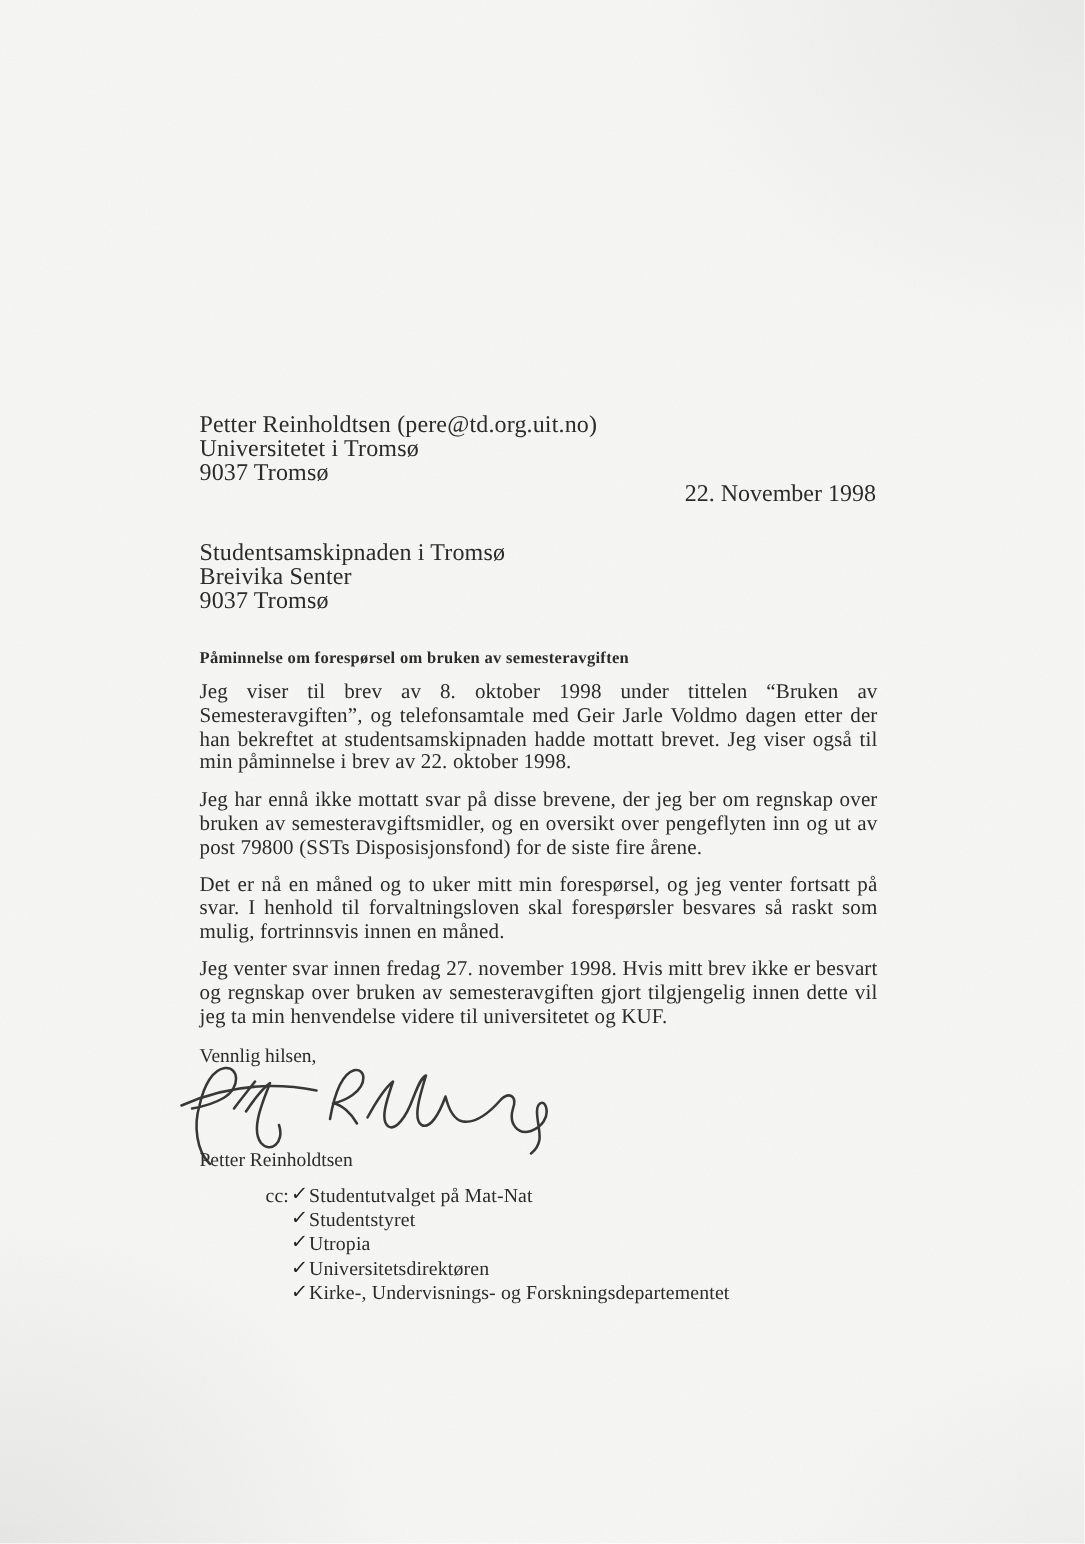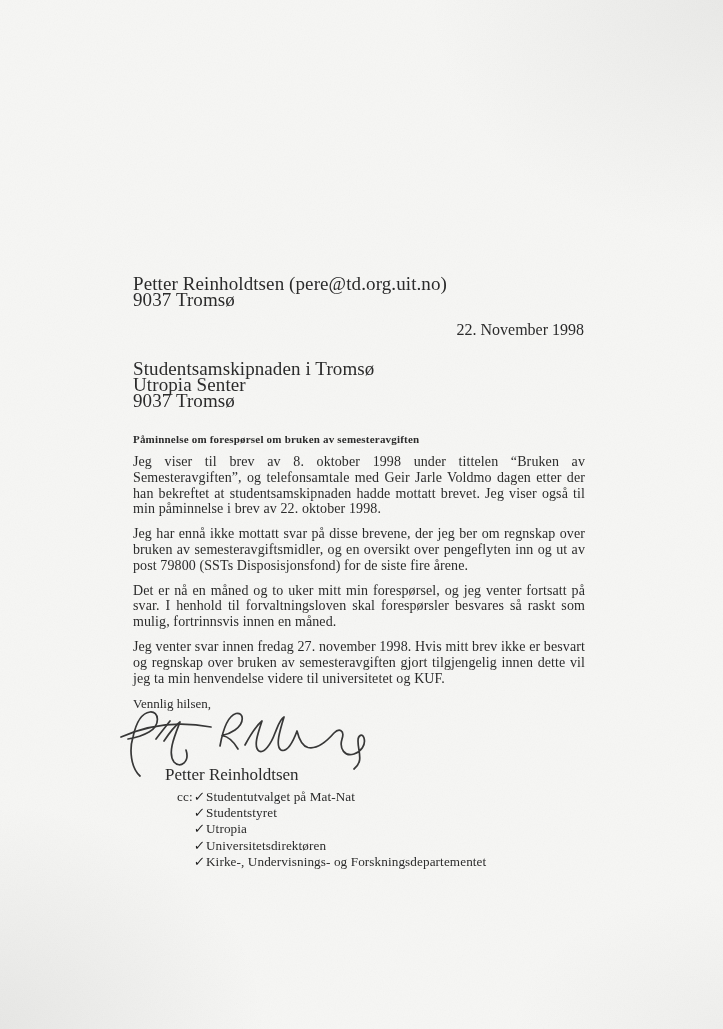--- a/index.html
+++ b/index.html
@@ -14,38 +14,38 @@
     width:723px;height:1029px;
     background:
       radial-gradient(ellipse 420px 340px at 100% 0%, rgba(120,120,118,0.10), transparent 70%),
       radial-gradient(ellipse 380px 320px at 0% 100%, rgba(120,120,118,0.12), transparent 70%),
       radial-gradient(ellipse 300px 200px at 100% 100%, rgba(120,120,118,0.06), transparent 70%),
       #f6f6f4;
     color:#2b2b2b;
   }
   .noise{position:absolute;inset:0;width:100%;height:100%;opacity:.05;pointer-events:none;}
   .abs{position:absolute;}
-  .addr{font-size:19px;line-height:16px;letter-spacing:.1px;}
+  .addr{font-size:16px;line-height:16px;letter-spacing:.1px;}
   .sender{left:133px;top:276px;}
   .date-line{top:321px;right:139px;font-size:16px;}
   .recipient{left:133px;top:361px;}
   .subject{
     left:133px;top:433px;width:452px;
     font-size:11px;font-weight:bold;letter-spacing:.2px;
   }
   .body-text{left:133px;top:454px;width:452px;}
   .body-text p{
     margin:0 0 9px 0;
     font-size:14px;line-height:15.8px;
     text-align:justify;letter-spacing:.1px;
   }
   .closing{left:133px;top:696px;font-size:13px;}
   .signature{left:118px;top:704px;width:258px;height:74px;}
   .signature svg{display:block;width:258px;height:74px;}
-  .signer-name{left:133px;top:765px;font-size:17px;margin-left:32px;}
+  .signer-name{left:133px;top:765px;font-size:13px;}
   .cc-block{left:133px;top:789px;font-size:13.2px;line-height:16.2px;letter-spacing:.1px;}
   .cc-row{display:flex;align-items:flex-end;margin-left:44px;}
   .cc-label{display:inline-block;min-width:17px;}
   .cc-check{
     display:inline-block;width:12px;
     font-family:"DejaVu Sans",sans-serif;
     font-size:13px;transform:skewX(-6deg);
     color:#222;
   }
   .txt{white-space:pre;}
@@ -58,28 +58,29 @@
   <svg class="noise" xmlns="http://www.w3.org/2000/svg">
     <filter id="n">
       <feTurbulence type="fractalNoise" baseFrequency="0.85" numOctaves="2" stitchTiles="stitch"></feTurbulence>
       <feColorMatrix type="saturate" values="0"></feColorMatrix>
     </filter>
     <rect width="100%" height="100%" filter="url(#n)"></rect>
   </svg>
 
   <div class="abs addr sender">
     <div class="txt">Petter Reinholdtsen (pere@td.org.uit.no)</div>
+    <div class="txt">Universitetet i Tromsø</div>
     <div class="txt">9037 Tromsø</div>
   </div>
 
   <div class="abs date-line">22. November 1998</div>
 
   <div class="abs addr recipient">
     <div class="txt">Studentsamskipnaden i Tromsø</div>
-    <div class="txt">Utropia Senter</div>
+    <div class="txt">Breivika Senter</div>
     <div class="txt">9037 Tromsø</div>
   </div>
 
   <div class="abs subject">Påminnelse om forespørsel om bruken av semesteravgiften</div>
 
   <div class="abs body-text">
     <p>Jeg viser til brev av 8. oktober 1998 under tittelen “Bruken av Semesteravgiften”, og telefonsamtale med Geir Jarle Voldmo dagen etter der han bekreftet at studentsamskipnaden hadde mottatt brevet. Jeg viser også til min påminnelse i brev av 22. oktober 1998.</p>
     <p>Jeg har ennå ikke mottatt svar på disse brevene, der jeg ber om regnskap over bruken av semesteravgiftsmidler, og en oversikt over pengeflyten inn og ut av post 79800 (SSTs Disposisjonsfond) for de siste fire årene.</p>
     <p>Det er nå en måned og to uker mitt min forespørsel, og jeg venter fortsatt på svar. I henhold til forvaltningsloven skal forespørsler besvares så raskt som mulig, fortrinnsvis innen en måned.</p>
     <p>Jeg venter svar innen fredag 27.  november 1998. Hvis mitt brev ikke er besvart og regnskap over bruken av semesteravgiften gjort tilgjengelig innen dette vil jeg ta min henvendelse videre til universitetet og KUF.</p>

